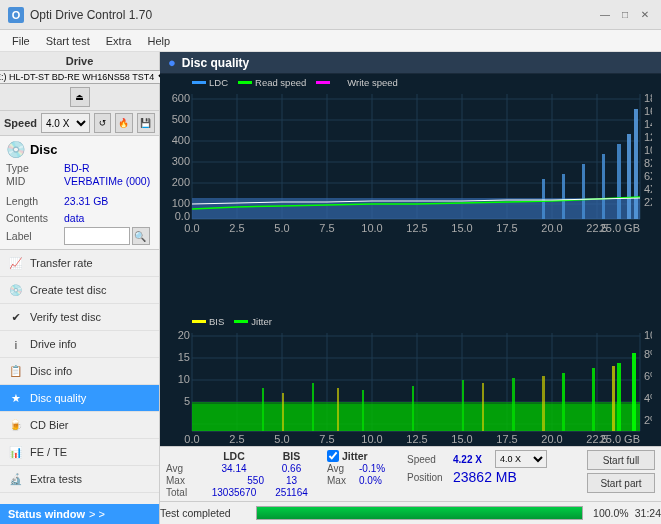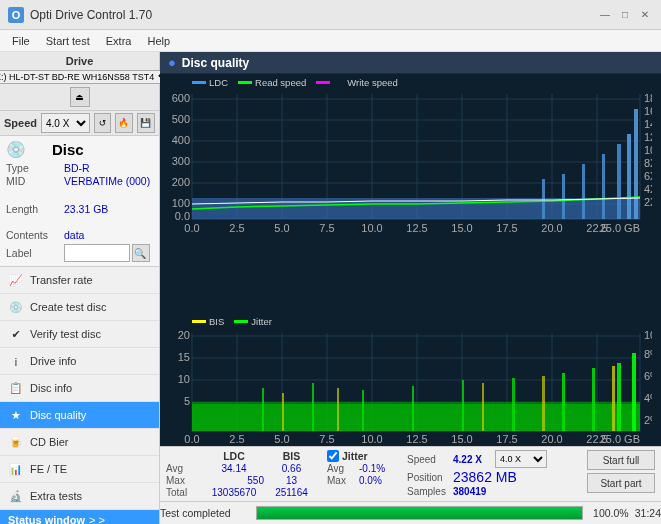--- a/index.html
+++ b/index.html
@@ -80,31 +80,31 @@
         <option>4.0 X</option>
       </select>
       <button style="width:20px;height:20px;background:#ddd;border:1px solid #aaa;cursor:pointer;font-size:9px;">↺</button>
       <button style="width:20px;height:20px;background:#ddd;border:1px solid #aaa;cursor:pointer;font-size:9px;">🔥</button>
       <button style="width:20px;height:20px;background:#ddd;border:1px solid #aaa;cursor:pointer;font-size:9px;">💾</button>
     </div>
 
     <div style="padding:4px 6px; border-bottom:1px solid #ccc; background:#f5f5f5;">
       <div style="display:flex;align-items:center;gap:4px;margin-bottom:3px;">
         <span style="font-size:16px;">💿</span>
-        <span style="font-weight:bold;font-size:15px;margin-left:22px;">Disc</span>
+        <span style="font-weight:bold;font-size:13px;">Disc</span>
       </div>
       <div style="display:flex;margin-bottom:1px;">
         <span style="color:#555;width:58px;font-size:10.5px;">Type</span>
         <span style="color:#0000cc;font-size:10.5px;">BD-R</span>
       </div>
-      <div style="display:flex;margin-bottom:16px;">
+      <div style="display:flex;margin-bottom:8px;">
         <span style="color:#555;width:58px;font-size:10.5px;">MID</span>
         <span style="color:#0000cc;font-size:10.5px;">VERBATIMe (000)</span>
       </div>
-      <div style="display:flex;margin-bottom:14px;">
+      <div style="display:flex;margin-bottom:5px;">
         <span style="color:#555;width:58px;font-size:10.5px;">Length</span>
         <span style="color:#0000cc;font-size:10.5px;">23.31 GB</span>
       </div>
       <div style="display:flex;margin-bottom:1px;">
         <span style="color:#555;width:58px;font-size:10.5px;">Contents</span>
         <span style="color:#0000cc;font-size:10.5px;">data</span>
       </div>
       <div style="display:flex;align-items:center;margin-top:3px;">
         <span style="color:#555;width:58px;font-size:10.5px;">Label</span>
         <input type="text" style="width: 66px; height: 18px; border: 1px solid rgb(170, 170, 170); background: white; font-size: 10px; padding: 1px 3px;">
@@ -378,24 +378,20 @@
           <span style="font-size:10px;color:#555;width:42px;">Speed</span>
           <span style="font-size:10px;color:#0000cc;font-weight:bold;width:38px;">4.22 X</span>
           <select style="width:52px;height:18px;font-size:9px;border:1px solid #aaa;">
             <option>4.0 X</option>
           </select>
         </div>
         <div style="display:flex;align-items:center;gap:4px;">
           <span style="font-size:10px;color:#555;width:42px;">Position</span>
           <span style="font-size:14px;color:#0000cc;font-weight:normal;">23862 MB</span>
         </div>
-        <div style="display:flex;align-items:center;gap:4px;">
-          <span style="font-size:10px;color:#555;width:42px;">Samples</span>
-          <span style="font-size:10px;color:#0000cc;font-weight:bold;">380419</span>
-        </div>
       </div>
 
       <div style="display:flex;flex-direction:column;gap:3px;">
         <button style="width:68px;height:20px;background:#e8e8e8;border:1px solid #aaa;cursor:pointer;font-size:10px;color:#333;">Start full</button>
         <button style="width:68px;height:20px;background:#e8e8e8;border:1px solid #aaa;cursor:pointer;font-size:10px;color:#333;">Start part</button>
       </div>
     </div>
 
     <div style="background:#f0f0f0;border-top:1px solid #ccc;padding:4px 0;display:flex;align-items:center;gap:6px;">
       <span style="color:#333;font-size:10.5px;width:90px;">Test completed</span>

